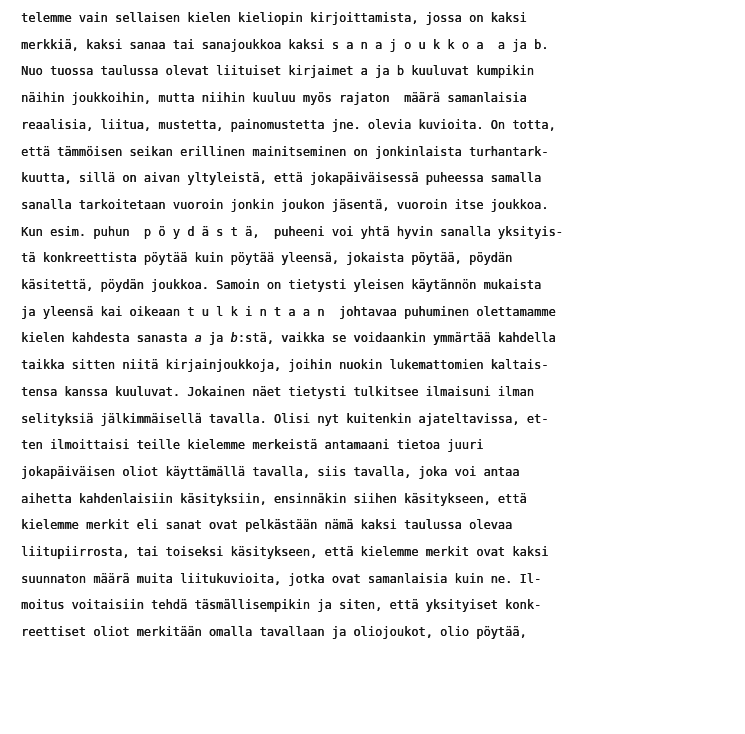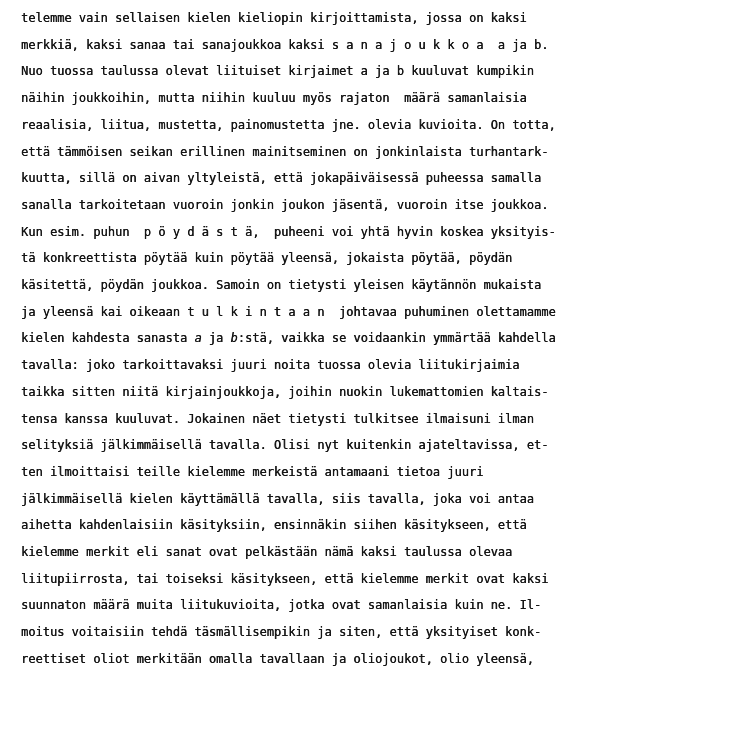--- a/index.html
+++ b/index.html
@@ -40,31 +40,30 @@
 <div class="page">
   <div class="text-block">
       <div class="line"><span>telemme vain sellaisen kielen kieliopin kirjoittamista, jossa on kaksi</span></div>
       <div class="line"><span>merkkiä, kaksi sanaa tai sanajoukkoa kaksi s a n a j o u k k o a  a ja b.</span></div>
       <div class="line"><span>Nuo tuossa taulussa olevat liituiset kirjaimet a ja b kuuluvat kumpikin</span></div>
       <div class="line"><span>näihin joukkoihin, mutta niihin kuuluu myös rajaton  määrä samanlaisia</span></div>
       <div class="line"><span>reaalisia, liitua, mustetta, painomustetta jne. olevia kuvioita. On totta,</span></div>
       <div class="line"><span>että tämmöisen seikan erillinen mainitseminen on jonkinlaista turhantark-</span></div>
       <div class="line"><span>kuutta, sillä on aivan yltyleistä, että jokapäiväisessä puheessa samalla</span></div>
       <div class="line"><span>sanalla tarkoitetaan vuoroin jonkin joukon jäsentä, vuoroin itse joukkoa.</span></div>
-      <div class="line"><span>Kun esim. puhun  p ö y d ä s t ä,  puheeni voi yhtä hyvin koskea yksityis-</span></div>
+      <div class="line"><span>Kun esim. puhun  p ö y d ä s t ä,  puheeni voi yhtä hyvin sanalla yksityis-</span></div>
       <div class="line"><span>tä konkreettista pöytää kuin pöytää yleensä, jokaista pöytää, pöydän</span></div>
       <div class="line"><span>käsitettä, pöydän joukkoa. Samoin on tietysti yleisen käytännön mukaista</span></div>
       <div class="line"><span>ja yleensä kai oikeaan t u l k i n t a a n  johtavaa puhuminen olettamamme</span></div>
       <div class="line"><span>kielen kahdesta sanasta </span><span class="it">a</span><span> ja </span><span class="it">b</span><span>:stä, vaikka se voidaankin ymmärtää kahdella</span></div>
-      <div class="line"><span>tavalla: joko tarkoittavaksi juuri noita tuossa olevia liitukirjaimia</span></div>
       <div class="line"><span>taikka sitten niitä kirjainjoukkoja, joihin nuokin lukemattomien kaltais-</span></div>
       <div class="line"><span>tensa kanssa kuuluvat. Jokainen näet tietysti tulkitsee ilmaisuni ilman</span></div>
       <div class="line"><span>selityksiä jälkimmäisellä tavalla. Olisi nyt kuitenkin ajateltavissa, et-</span></div>
       <div class="line"><span>ten ilmoittaisi teille kielemme merkeistä antamaani tietoa juuri</span></div>
-      <div class="line"><span>jälkimmäisellä kielen käyttämällä tavalla, siis tavalla, joka voi antaa</span></div>
+      <div class="line"><span>jokapäiväisen oliot käyttämällä tavalla, siis tavalla, joka voi antaa</span></div>
       <div class="line"><span>aihetta kahdenlaisiin käsityksiin, ensinnäkin siihen käsitykseen, että</span></div>
       <div class="line"><span>kielemme merkit eli sanat ovat pelkästään nämä kaksi taulussa olevaa</span></div>
       <div class="line"><span>liitupiirrosta, tai toiseksi käsitykseen, että kielemme merkit ovat kaksi</span></div>
       <div class="line"><span>suunnaton määrä muita liitukuvioita, jotka ovat samanlaisia kuin ne. Il-</span></div>
       <div class="line"><span>moitus voitaisiin tehdä täsmällisempikin ja siten, että yksityiset konk-</span></div>
-      <div class="line"><span>reettiset oliot merkitään omalla tavallaan ja oliojoukot, olio yleensä,</span></div>
+      <div class="line"><span>reettiset oliot merkitään omalla tavallaan ja oliojoukot, olio pöytää,</span></div>
     </div>
 </div>
 
 </body></html>

